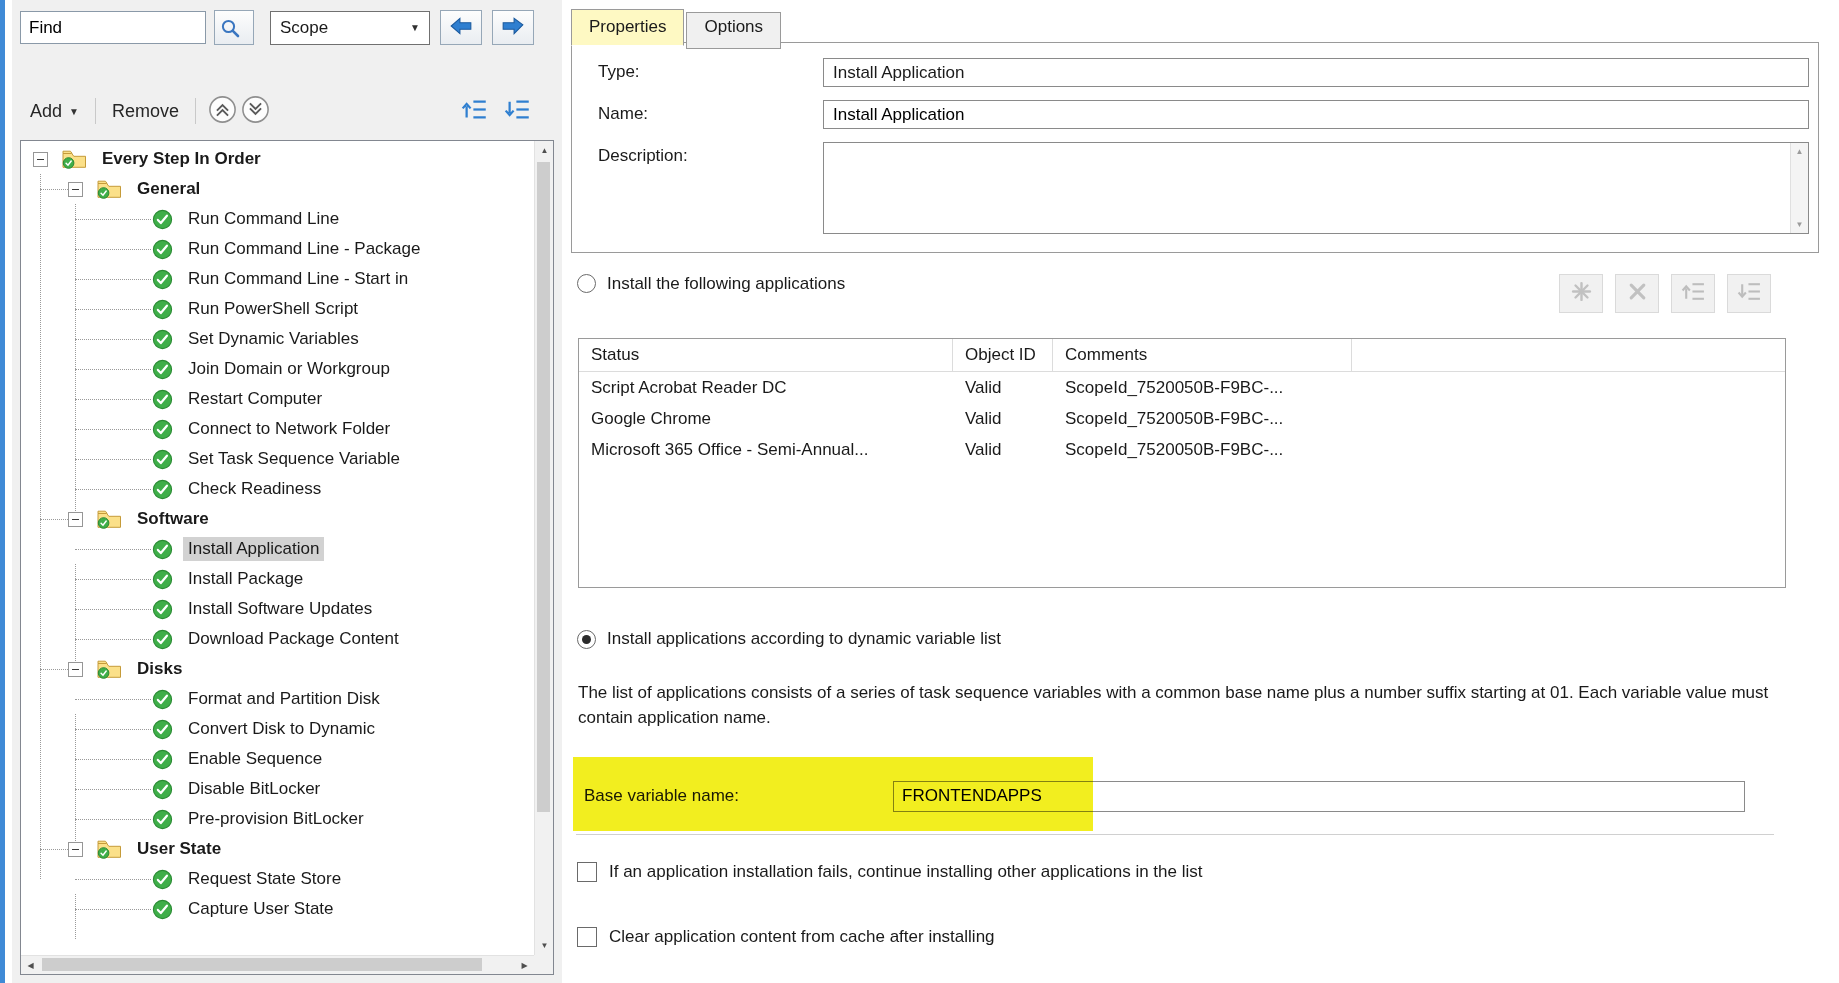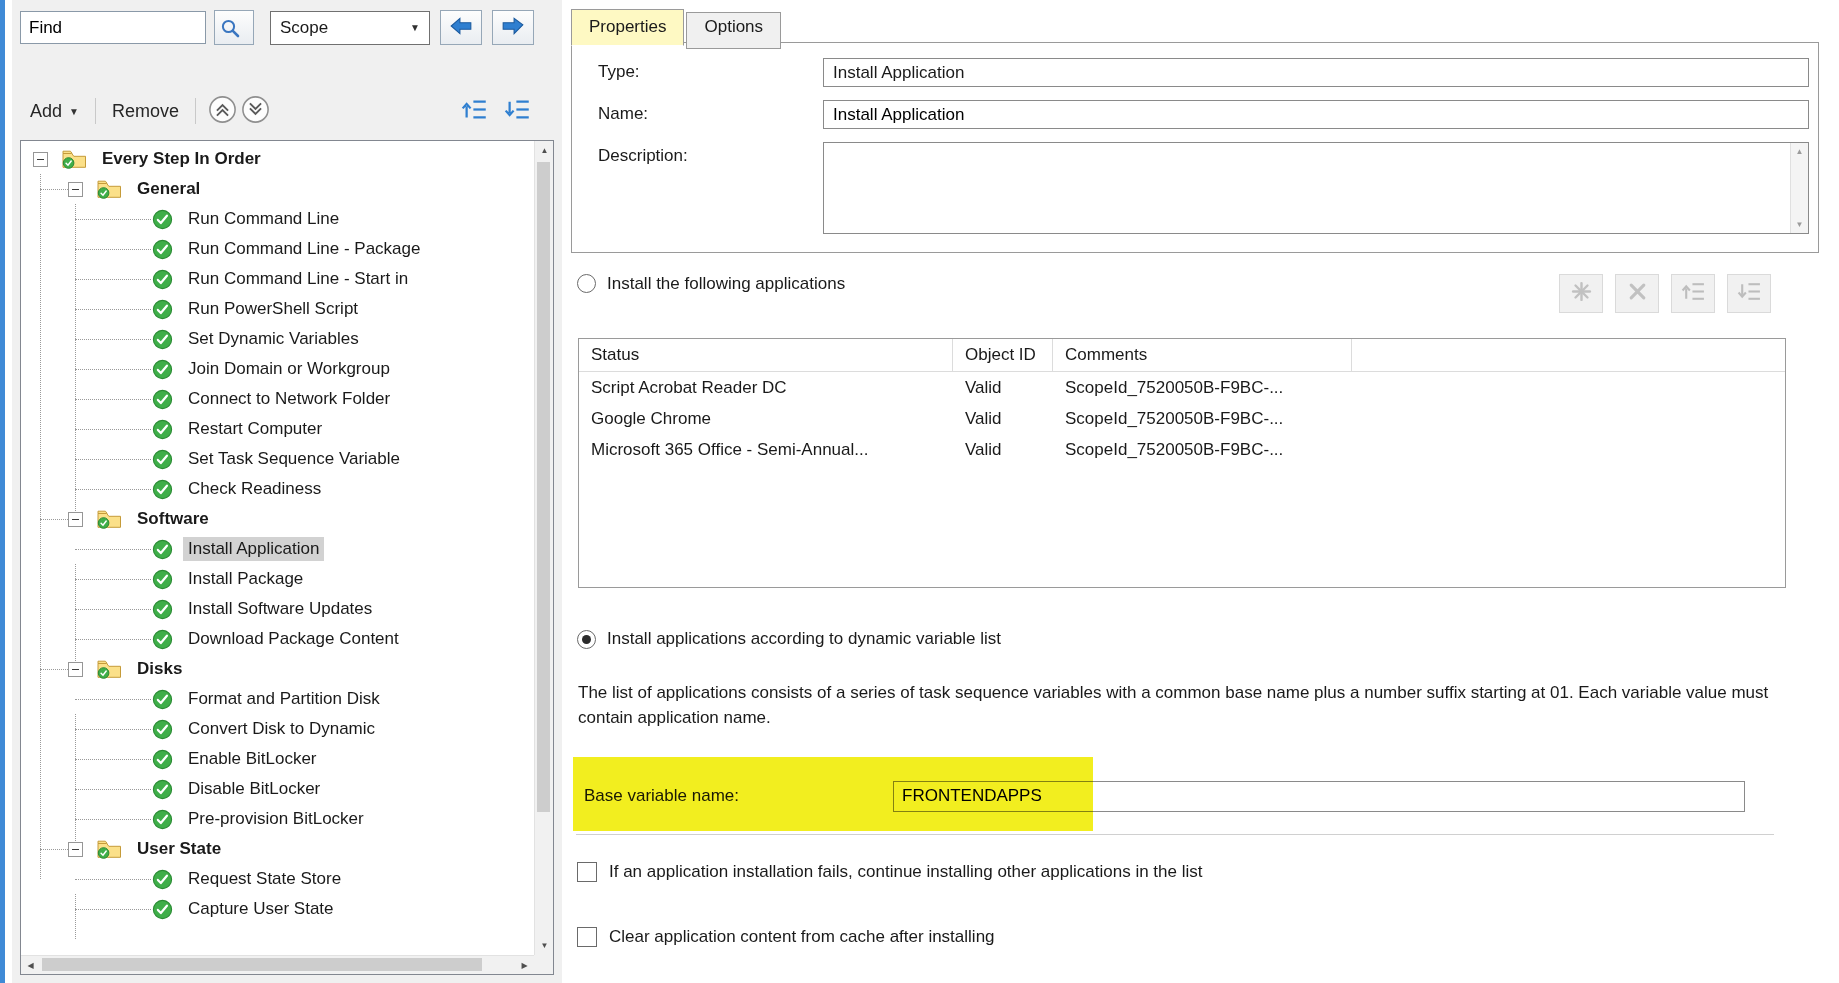--- a/index.html
+++ b/index.html
@@ -254,30 +254,30 @@
             </span>
             <span class="tlabel">Join Domain or Workgroup</span>
           </div>
           <div class="trow item">
             <span class="icw">
               <svg viewBox="0 0 20 20" width="21" height="21">
                 <circle cx="10" cy="10" r="8.7" fill="#3fae49" stroke="#2a8a33"></circle>
                 <path d="M5.6 10.4l2.8 3 5.8-7" stroke="#fff" stroke-width="2.1" fill="none" stroke-linecap="round" stroke-linejoin="round"></path>
               </svg>
             </span>
+            <span class="tlabel">Restart Computer</span>
+          </div>
+          <div class="trow item">
+            <span class="icw">
+              <svg viewBox="0 0 20 20" width="21" height="21">
+                <circle cx="10" cy="10" r="8.7" fill="#3fae49" stroke="#2a8a33"></circle>
+                <path d="M5.6 10.4l2.8 3 5.8-7" stroke="#fff" stroke-width="2.1" fill="none" stroke-linecap="round" stroke-linejoin="round"></path>
+              </svg>
+            </span>
             <span class="tlabel">Connect to Network Folder</span>
-          </div>
-          <div class="trow item">
-            <span class="icw">
-              <svg viewBox="0 0 20 20" width="21" height="21">
-                <circle cx="10" cy="10" r="8.7" fill="#3fae49" stroke="#2a8a33"></circle>
-                <path d="M5.6 10.4l2.8 3 5.8-7" stroke="#fff" stroke-width="2.1" fill="none" stroke-linecap="round" stroke-linejoin="round"></path>
-              </svg>
-            </span>
-            <span class="tlabel">Restart Computer</span>
           </div>
           <div class="trow item">
             <span class="icw">
               <svg viewBox="0 0 20 20" width="21" height="21">
                 <circle cx="10" cy="10" r="8.7" fill="#3fae49" stroke="#2a8a33"></circle>
                 <path d="M5.6 10.4l2.8 3 5.8-7" stroke="#fff" stroke-width="2.1" fill="none" stroke-linecap="round" stroke-linejoin="round"></path>
               </svg>
             </span>
             <span class="tlabel">Set Task Sequence Variable</span>
           </div>
@@ -368,21 +368,21 @@
             </span>
             <span class="tlabel">Convert Disk to Dynamic</span>
           </div>
           <div class="trow item">
             <span class="icw">
               <svg viewBox="0 0 20 20" width="21" height="21">
                 <circle cx="10" cy="10" r="8.7" fill="#3fae49" stroke="#2a8a33"></circle>
                 <path d="M5.6 10.4l2.8 3 5.8-7" stroke="#fff" stroke-width="2.1" fill="none" stroke-linecap="round" stroke-linejoin="round"></path>
               </svg>
             </span>
-            <span class="tlabel">Enable BitLocker</span>
+            <span class="tlabel">Enable Sequence</span>
           </div>
           <div class="trow item">
             <span class="icw">
               <svg viewBox="0 0 20 20" width="21" height="21">
                 <circle cx="10" cy="10" r="8.7" fill="#3fae49" stroke="#2a8a33"></circle>
                 <path d="M5.6 10.4l2.8 3 5.8-7" stroke="#fff" stroke-width="2.1" fill="none" stroke-linecap="round" stroke-linejoin="round"></path>
               </svg>
             </span>
             <span class="tlabel">Disable BitLocker</span>
           </div>

